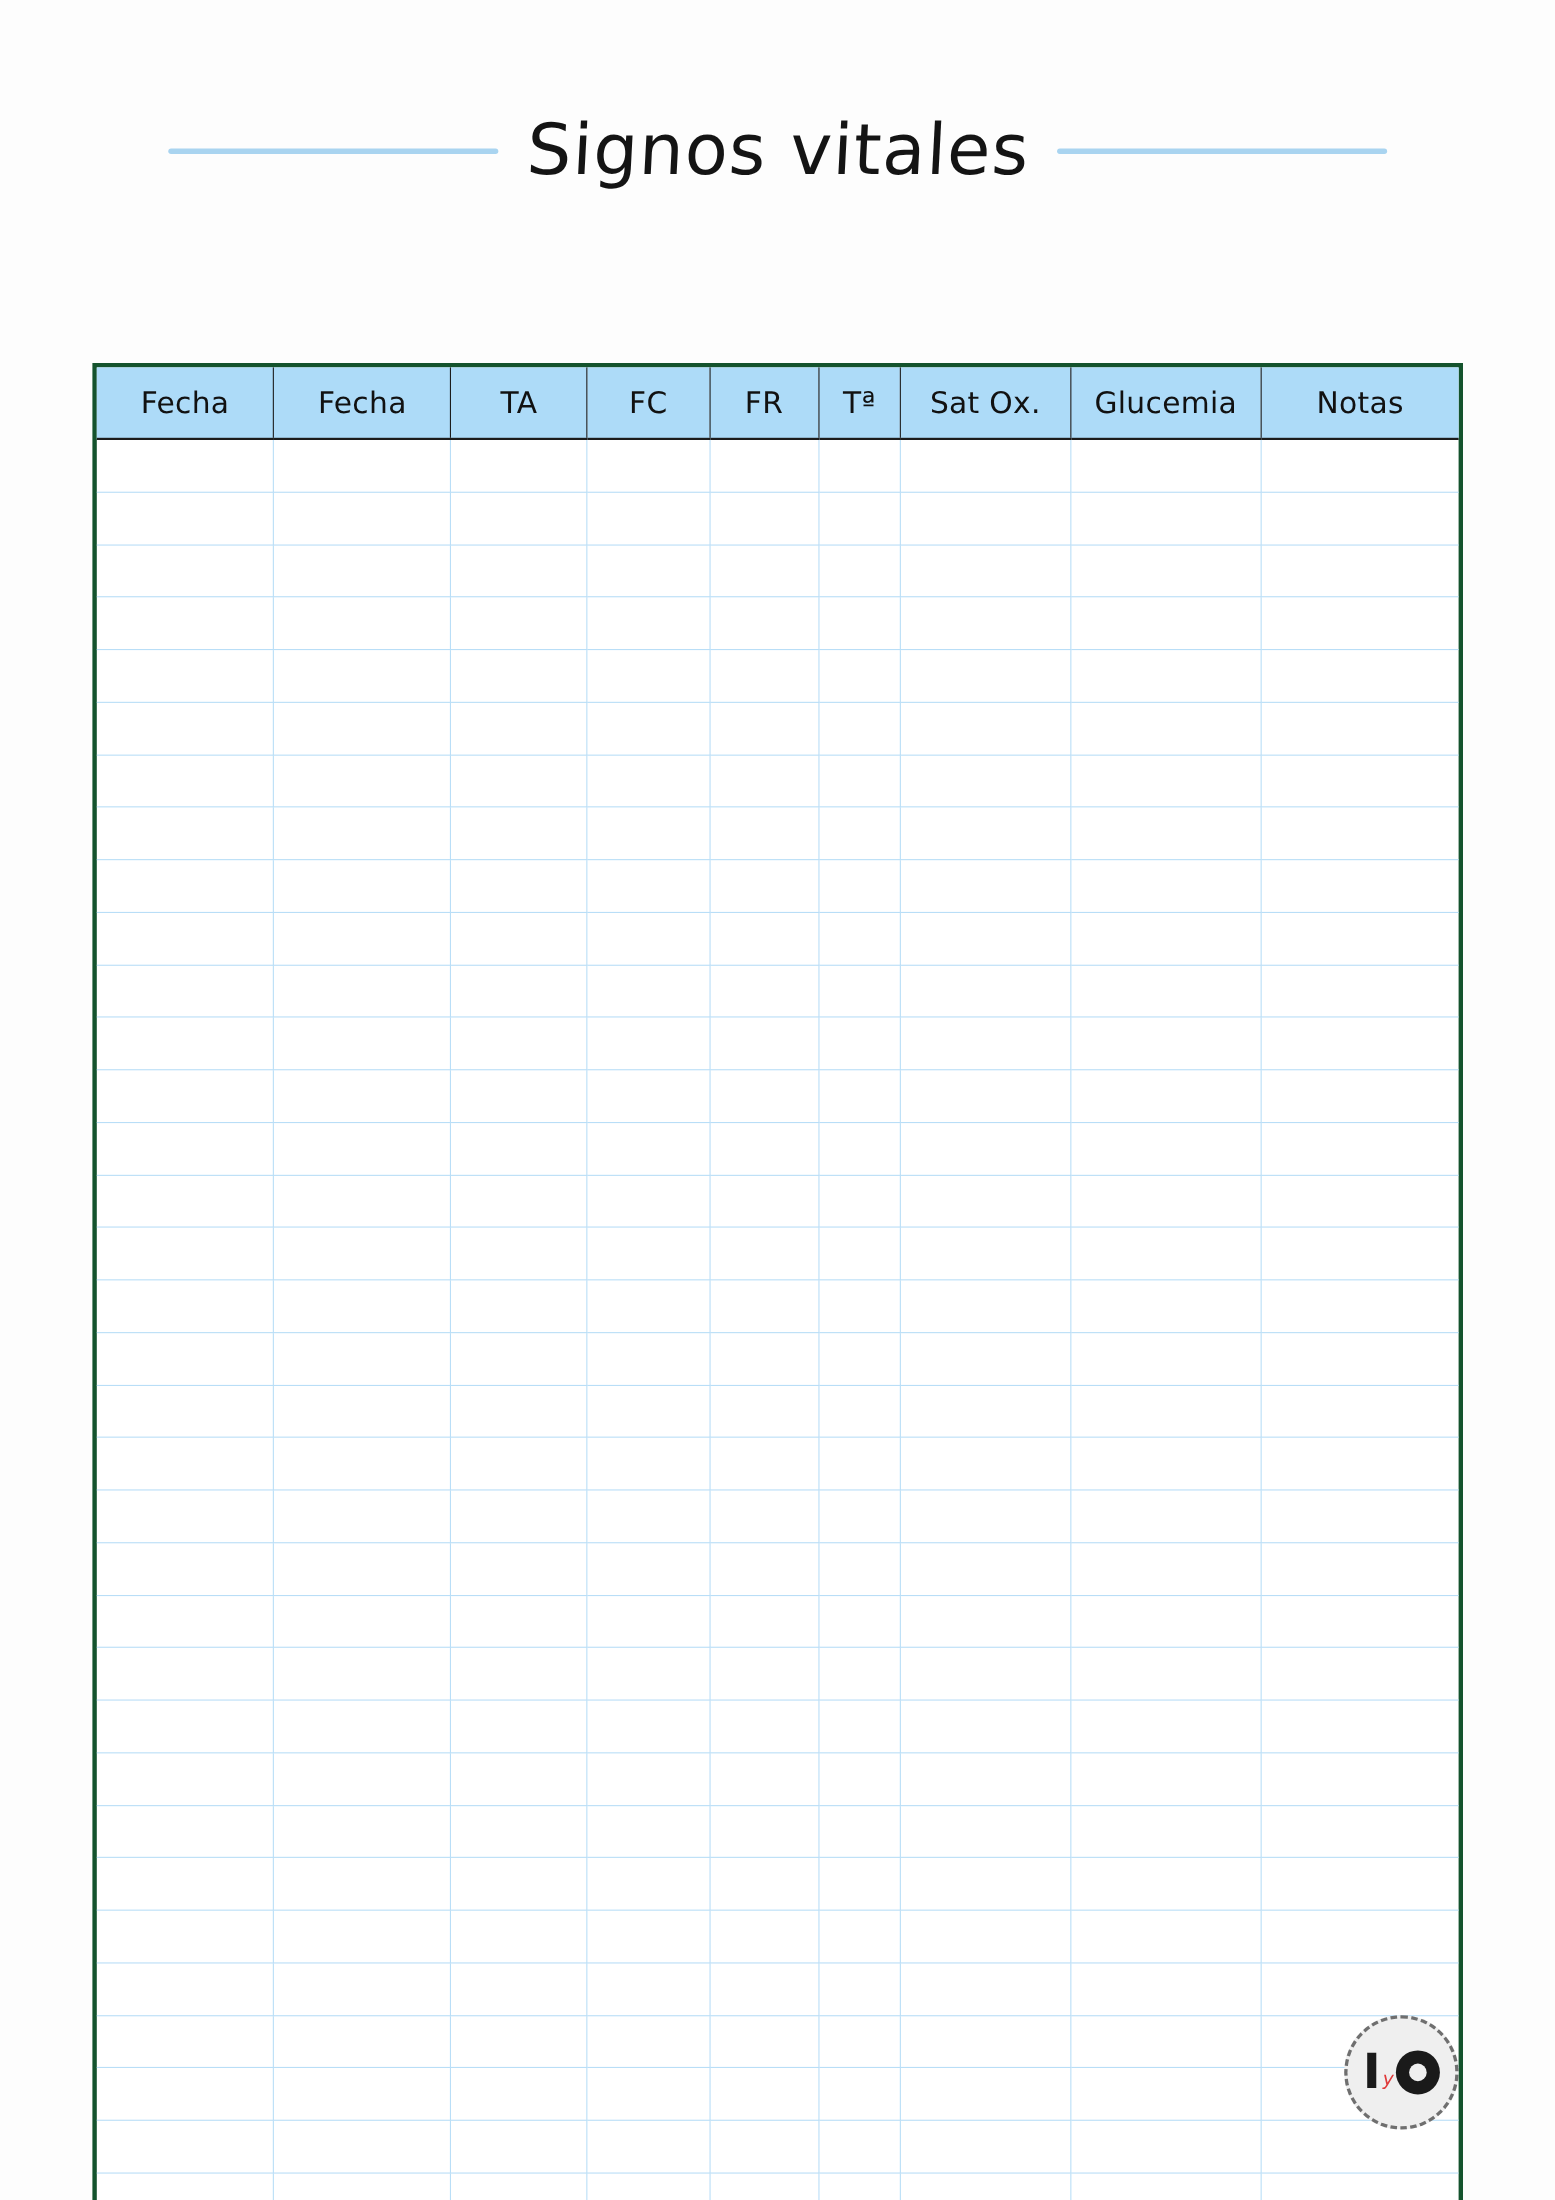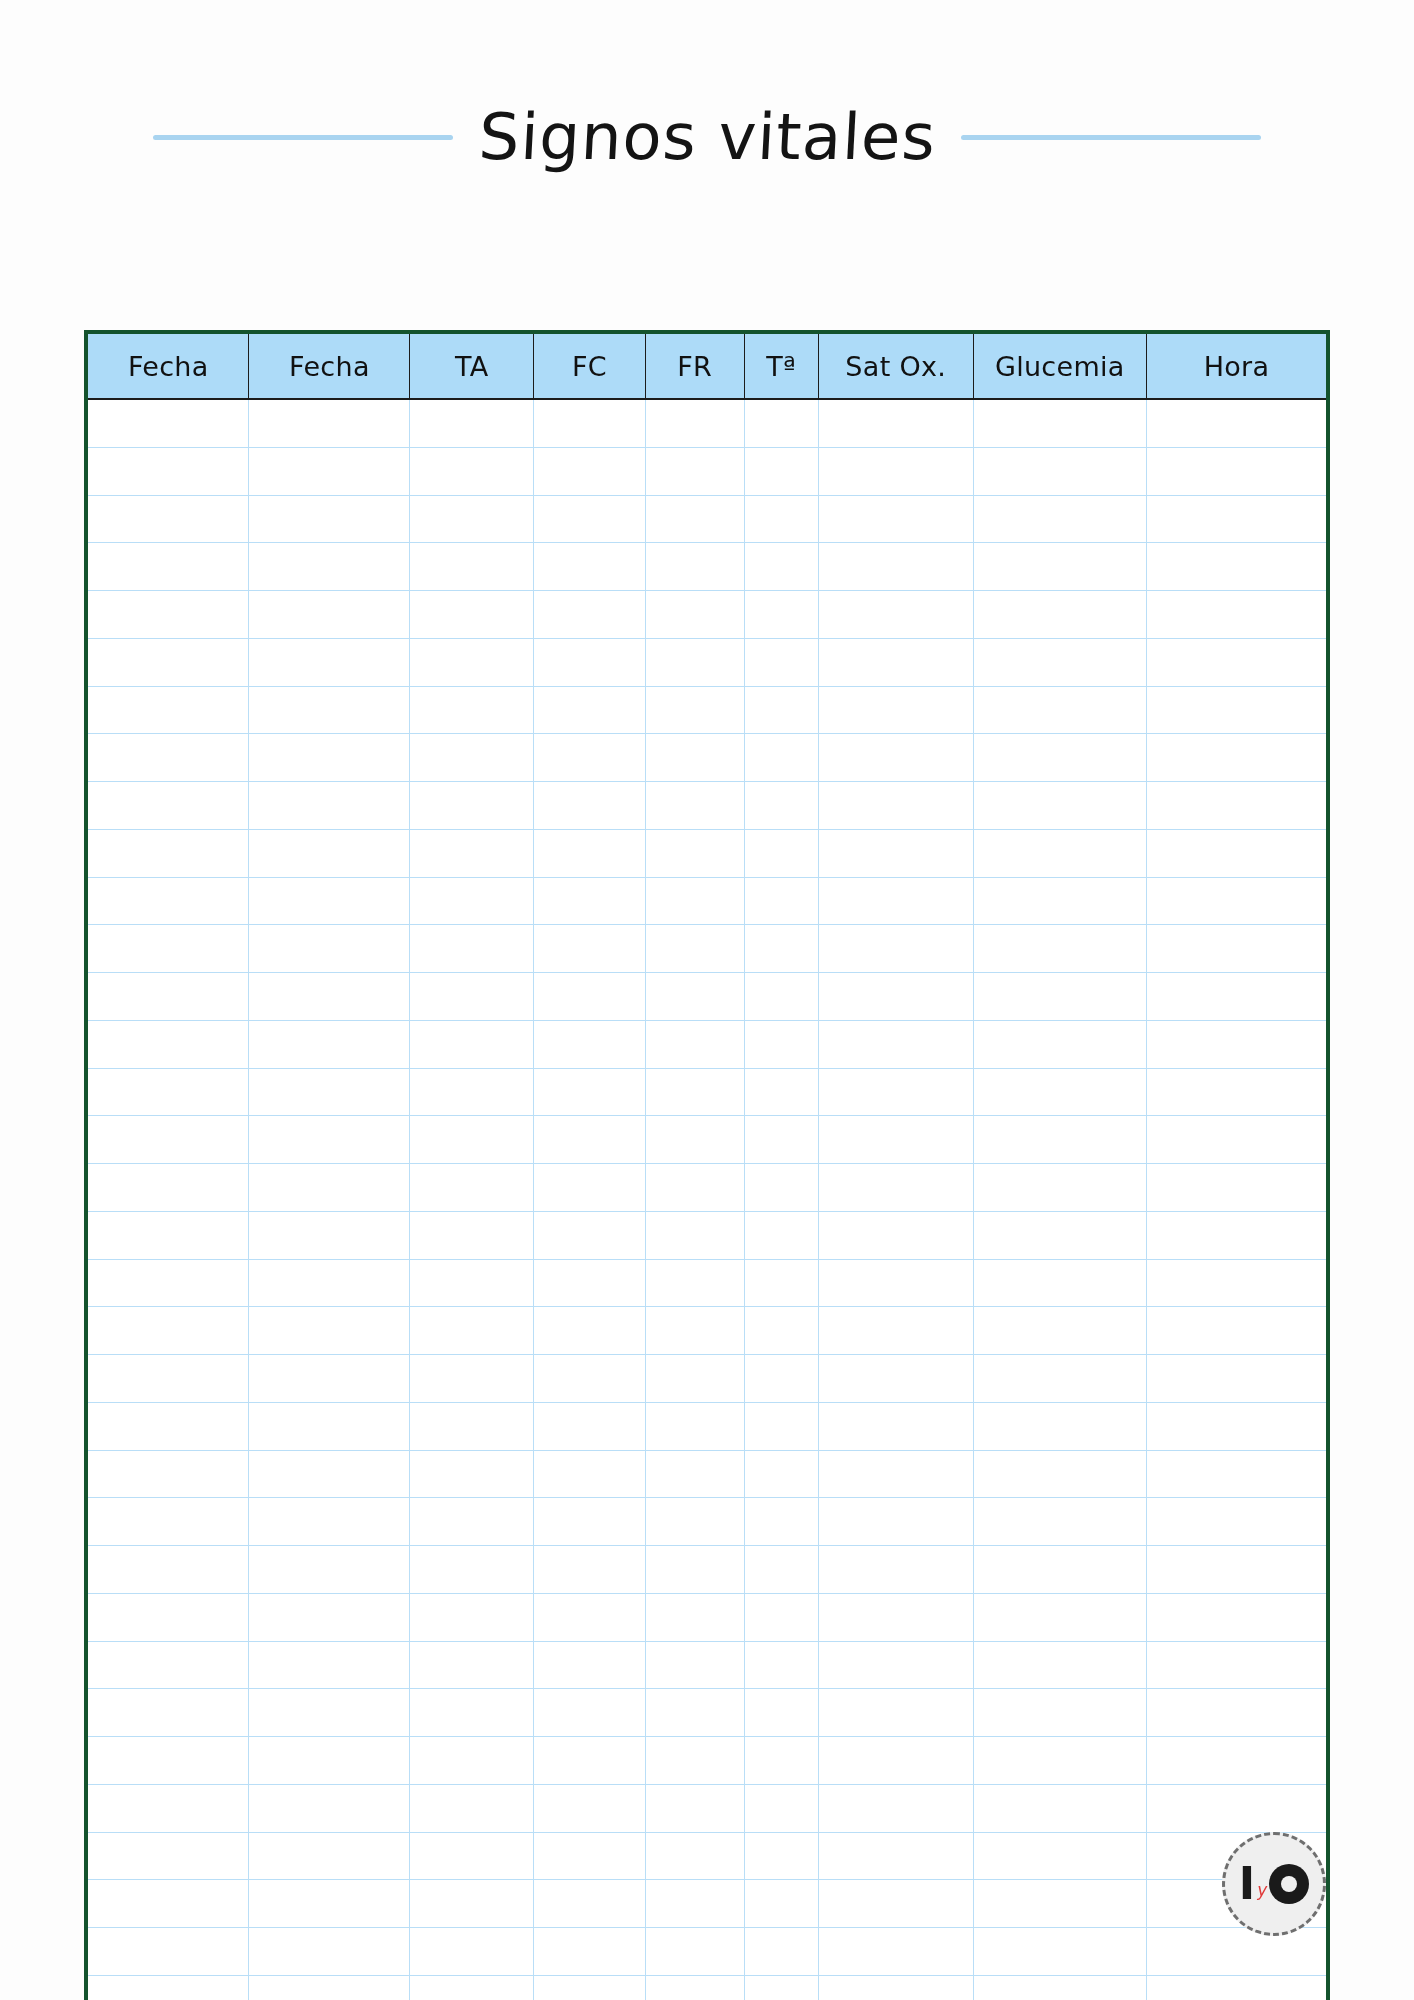--- a/index.html
+++ b/index.html
@@ -184,21 +184,21 @@
       <thead>
         <tr id="header-row">
             <th>Fecha</th>
             <th>Fecha</th>
             <th>TA</th>
             <th>FC</th>
             <th>FR</th>
             <th>Tª</th>
             <th>Sat Ox.</th>
             <th>Glucemia</th>
-            <th>Hora</th>
+            <th>Notas</th>
           </tr>
       </thead>
       <tbody id="sheet-body">
           <tr>
             <td></td>
             <td></td>
             <td></td>
             <td></td>
             <td></td>
             <td></td>

